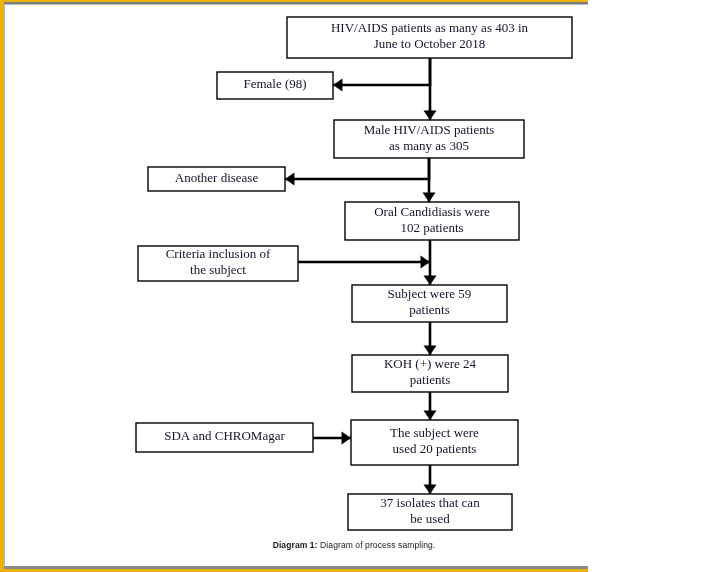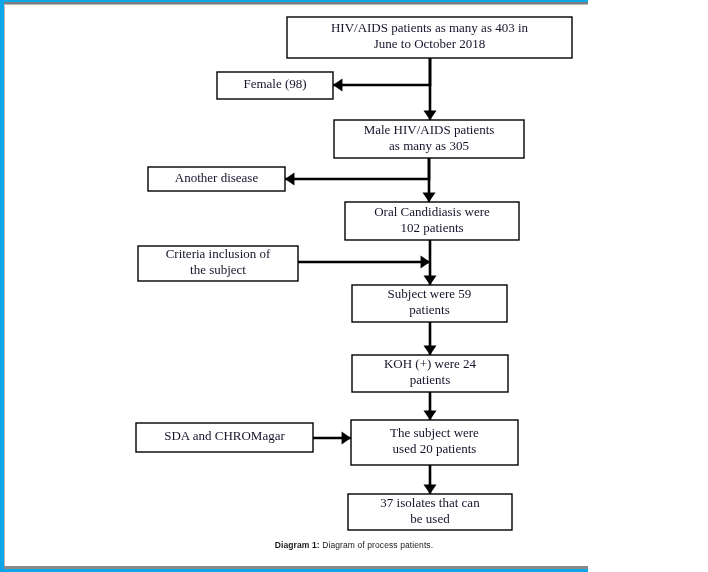--- a/index.html
+++ b/index.html
@@ -7,21 +7,21 @@
     padding: 0;
     background: #ffffff;
   }
   body {
     font-family: "Liberation Serif", serif;
   }
   #figure-root {
     position: relative;
     width: 588px;
     height: 572px;
-    background: #0ea5e9;
+    background: #eab308;
     box-sizing: border-box;
     overflow: hidden;
   }
   .frame {
     position: absolute;
     left: 4px;
     top: 4px;
     width: 700px;
     height: 564px;
     border: 1px solid #b9b9b9;
@@ -188,16 +188,16 @@
         </g>
         <g>
           <rect x="348" y="494" width="164" height="36" class="node-box"></rect>
           <text x="430" y="504" class="node-text">37 isolates that can</text>
           <text x="430" y="520" class="node-text">be used</text>
         </g>
       </g>
   </svg>
 
   <div class="caption">
-    <b>Diagram 1:</b><span> Diagram of process patients.</span>
+    <b>Diagram 1:</b><span> Diagram of process sampling.</span>
   </div>
 
 </div>
 
 </body></html>

